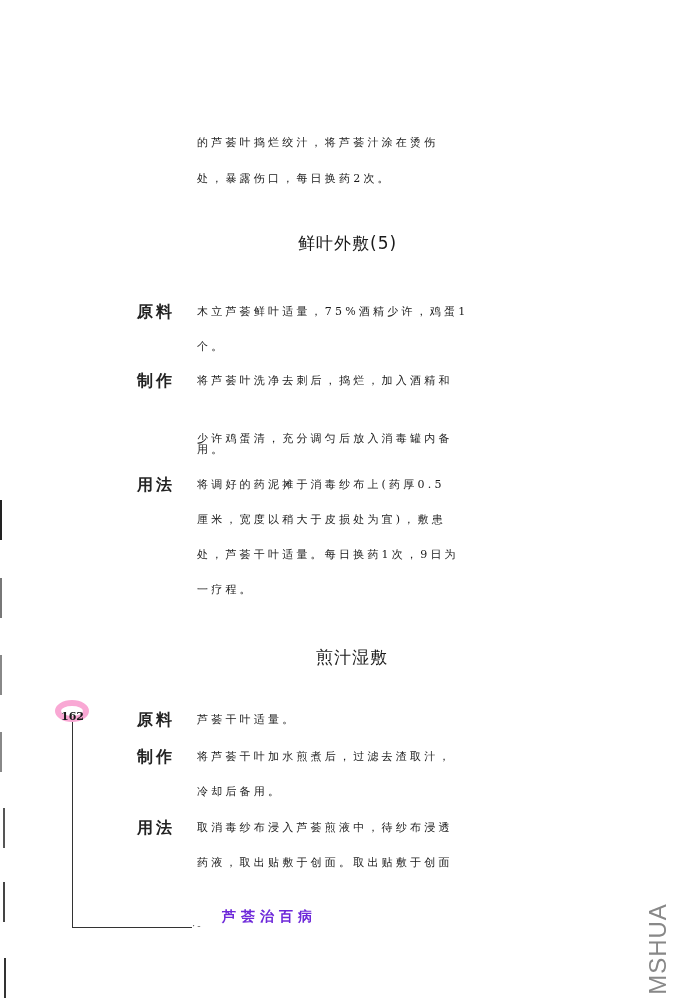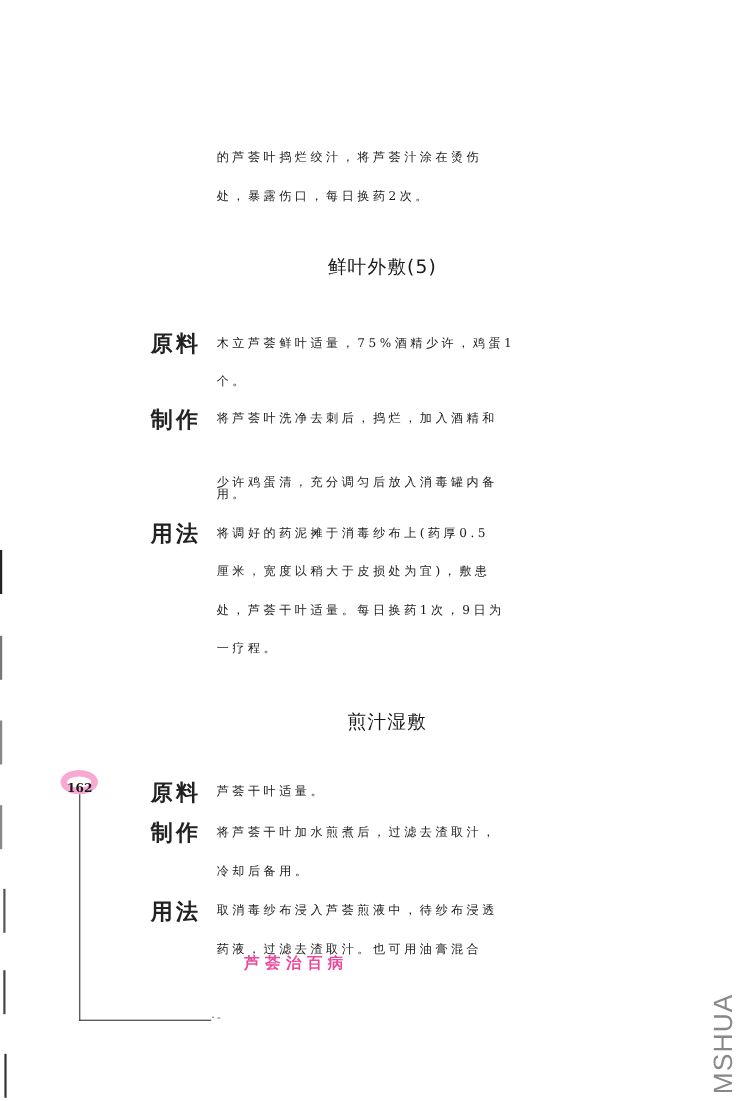--- a/index.html
+++ b/index.html
@@ -2,28 +2,28 @@
 <html><head>
 <meta charset="utf-8">
 <style>
   html, body { margin:0; padding:0; }
   body {
     width:686px; height:1001px; background:#ffffff; position:relative; overflow:hidden;
     font-family: "DejaVu Serif", "Liberation Serif", serif; color:#1a1a1a;
   }
   .line { position:absolute; font-size:11px; letter-spacing:3.2px; white-space:nowrap; line-height:22px; }
   .title { position:absolute; font-family:"DejaVu Sans", "Liberation Sans", sans-serif; font-size:17px; letter-spacing:1px; line-height:22px; }
-  .label { position:absolute; font-size:20px; letter-spacing:3px; line-height:22px; font-weight:bold; color:#222; }
+  .label { position:absolute; font-size:16px; letter-spacing:3px; line-height:22px; font-weight:bold; color:#222; }
   .edge { position:absolute; left:0; width:2px; background:#444; }
   .pn { position:absolute; left:55px; top:700px; width:34px; height:22px; border:6px solid #f9a8d4; border-radius:50%;
         font-family:"DejaVu Serif", serif; font-weight:bold; font-size:11px; text-align:center; line-height:22px; box-sizing:border-box; }
   .vline { position:absolute; left:72px; top:722px; width:1px; height:206px; background:#333; }
   .hline { position:absolute; left:72px; top:927px; width:120px; height:1px; background:#333; }
   .dots { position:absolute; left:192px; top:920px; font-size:10px; color:#555; letter-spacing:2px; }
-  .footer { position:absolute; left:222px; top:867px; font-family:"DejaVu Sans", sans-serif; font-size:14px; letter-spacing:5px; font-weight:bold; color:#ec4899; }
+  .footer { position:absolute; left:222px; top:908px; font-family:"DejaVu Sans", sans-serif; font-size:14px; letter-spacing:5px; font-weight:bold; color:#6d28d9; }
   .wm { position:absolute; left:648px; top:935px; transform:rotate(-90deg); transform-origin:center; font-family:"Liberation Sans", sans-serif;
         font-size:24px; color:#888; letter-spacing:1px; width:120px; margin-left:-50px; text-align:center; }
 </style>
 </head>
 <body>
 
 <div>
 
   <div class="edge" style="top:500px;height:40px;background:#222;"></div>
   <div class="edge" style="top:578px;height:40px;background:#777;"></div>
@@ -57,21 +57,21 @@
 
   <div class="label" style="left:137px;top:709px;">原料</div>
   <div class="line" style="left:197px;top:709px;">芦荟干叶适量。</div>
 
   <div class="label" style="left:137px;top:746px;">制作</div>
   <div class="line" style="left:197px;top:746px;">将芦荟干叶加水煎煮后，过滤去渣取汁，</div>
   <div class="line" style="left:197px;top:781px;">冷却后备用。</div>
 
   <div class="label" style="left:137px;top:817px;">用法</div>
   <div class="line" style="left:197px;top:817px;">取消毒纱布浸入芦荟煎液中，待纱布浸透</div>
-  <div class="line" style="left:197px;top:852px;">药液，过滤去渣取汁。也可用油膏混合</div>
+  <div class="line" style="left:197px;top:852px;">药液，取出贴敷于创面。取出贴敷于创面</div>
 
   <div class="pn">162</div>
   <div class="vline"></div>
   <div class="hline"></div>
   <div class="dots">·-</div>
   <div class="footer">芦荟治百病</div>
 
   <div class="wm">MSHUA</div>
 </div>
 

